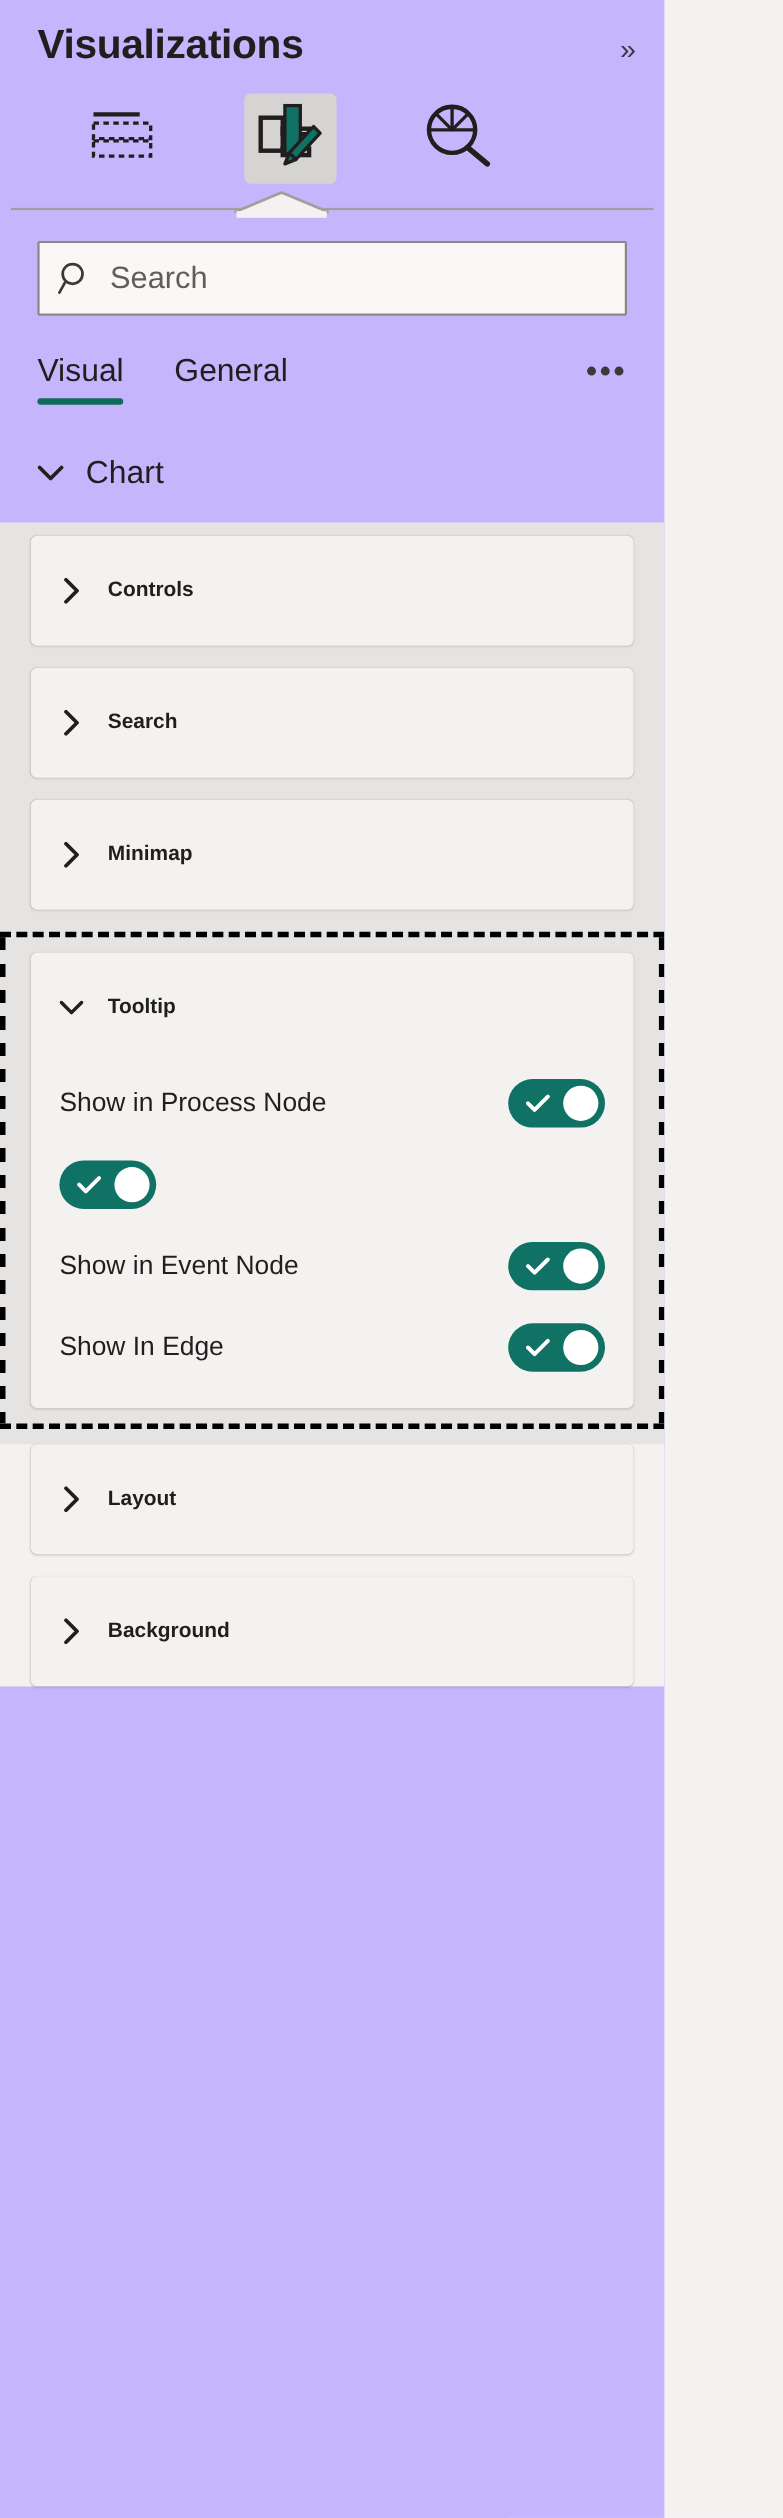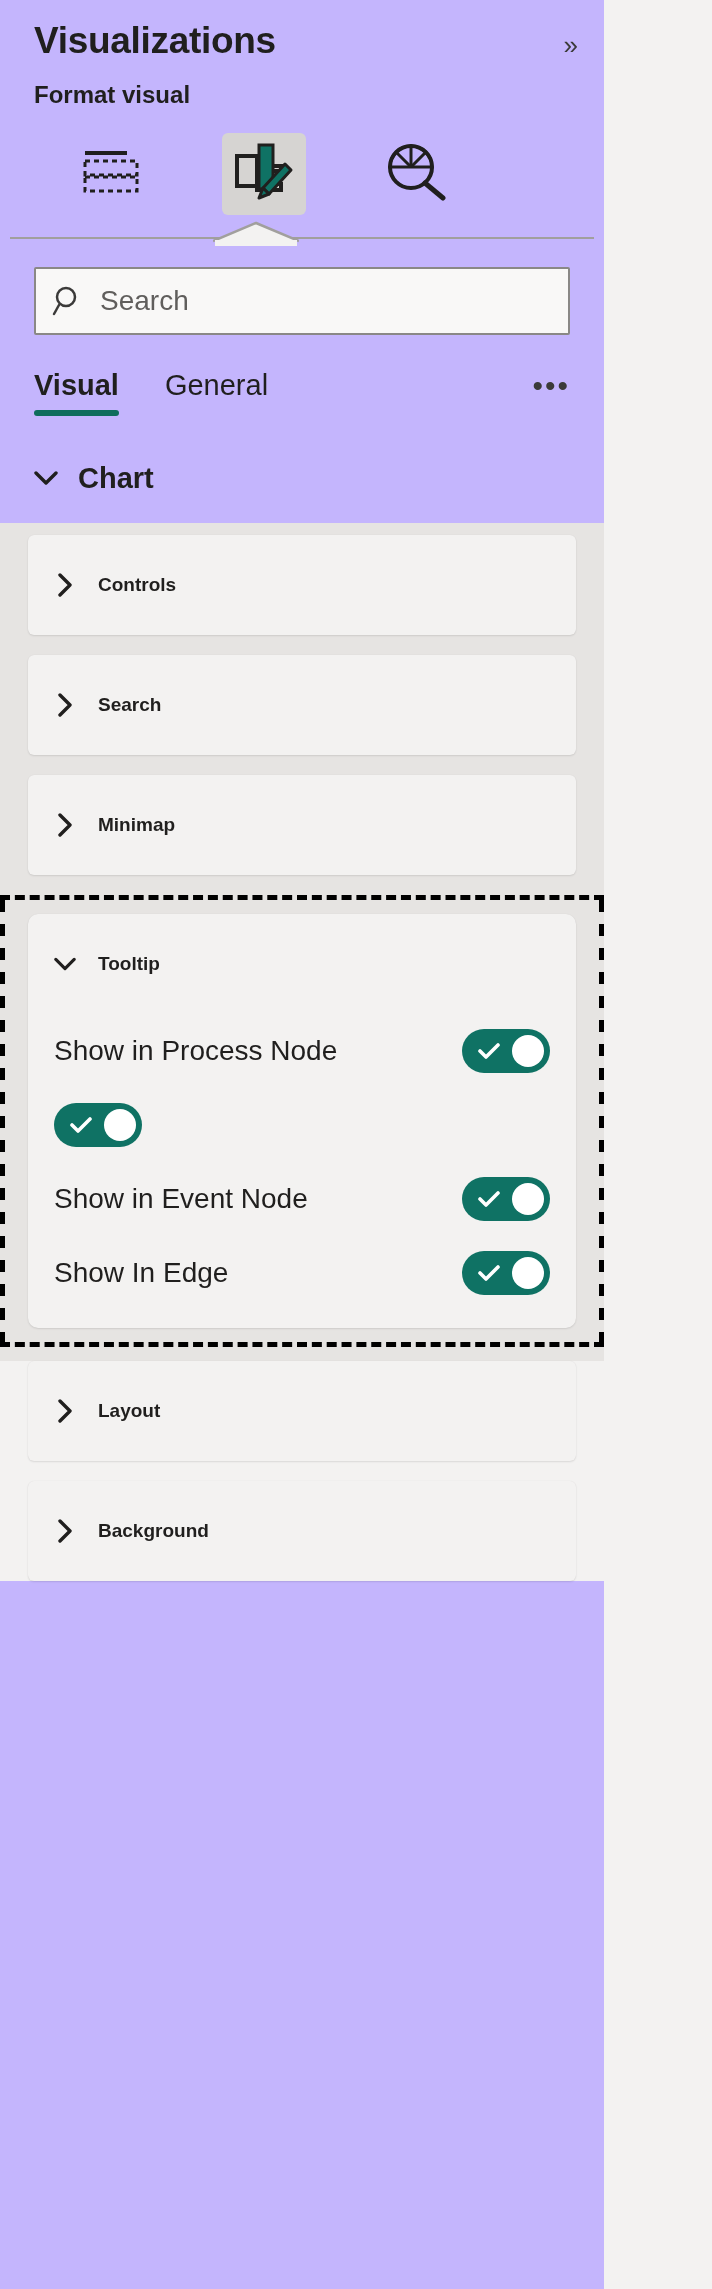--- a/index.html
+++ b/index.html
@@ -138,21 +138,21 @@
     position: relative;
   }
   .text-tab {
     position: relative;
     font-size: 29px;
     color: #201f1e;
     cursor: pointer;
     padding-bottom: 14px;
     margin-right: 46px;
   }
-  .text-tab.active { font-weight: 700; }
+  .text-tab.active { font-weight: 400; }
   .text-tab.active::after {
     content: "";
     position: absolute;
     left: 0; right: 0; bottom: 0;
     height: 6px;
     background: #0f6c5c;
     border-radius: 3px;
   }
   .tabs-more {
     margin-left: auto;
@@ -168,21 +168,21 @@
   
   .section-header {
     display: flex;
     align-items: center;
     padding: 46px 34px 28px 34px;
     cursor: pointer;
   }
   .section-header .chev { margin-right: 20px; display:flex; }
   .section-header .section-title {
     font-size: 29px;
-    font-weight: 700;
+    font-weight: 400;
     color: #201f1e;
   }
 
   
   .cards-region {
     background: #e6e4e2;
     padding: 12px 0 0 0;
     position: relative;
   }
   .card {
@@ -217,32 +217,32 @@
   .dashed-group::after {
     content: "";
     position: absolute;
     top: 0; bottom: 0;
     width: 5px;
     background-image: repeating-linear-gradient(to bottom, #000 0 12px, transparent 12px 24px);
   }
   .dashed-group::before { left: 0; }
   .dashed-group::after  { right: 0; }
 
-  .card.tooltip-card { margin-bottom: 0; padding-bottom: 18px; border-radius: 10px; }
+  .card.tooltip-card { margin-bottom: 0; padding-bottom: 18px; }
 
   
   .toggle-row {
     display: flex;
     align-items: center;
     justify-content: space-between;
     padding: 0 26px 0 26px;
     height: 74px;
   }
   .toggle-label {
-    font-size: 28px;
+    font-size: 24px;
     color: #201f1e;
   }
   .switch {
     width: 88px;
     height: 44px;
     border-radius: 22px;
     background: #0f7264;
     position: relative;
     display: flex;
     align-items: center;
@@ -270,21 +270,20 @@
 </head>
 <body>
 
 <div class="panel">
 
   <div class="header">
     <div class="header-row">
       <div class="panel-title">Visualizations</div>
       <div class="collapse-btn">»</div>
     </div>
-    <div class="format-visual-label">Format visual</div>
 
     <div class="icon-tabs">
 
       <div class="icon-tab">
         <div class="icon-box">
           <span>
             <svg width="60" height="46" viewBox="0 0 60 46">
               <line x1="3" y1="4" x2="45" y2="4" stroke="#201f1e" stroke-width="4"></line>
               <rect x="3" y="12" width="52" height="14" fill="none" stroke="#201f1e" stroke-width="3" stroke-dasharray="5,4"></rect>
               <rect x="3" y="28" width="52" height="14" fill="none" stroke="#201f1e" stroke-width="3" stroke-dasharray="5,4"></rect>

